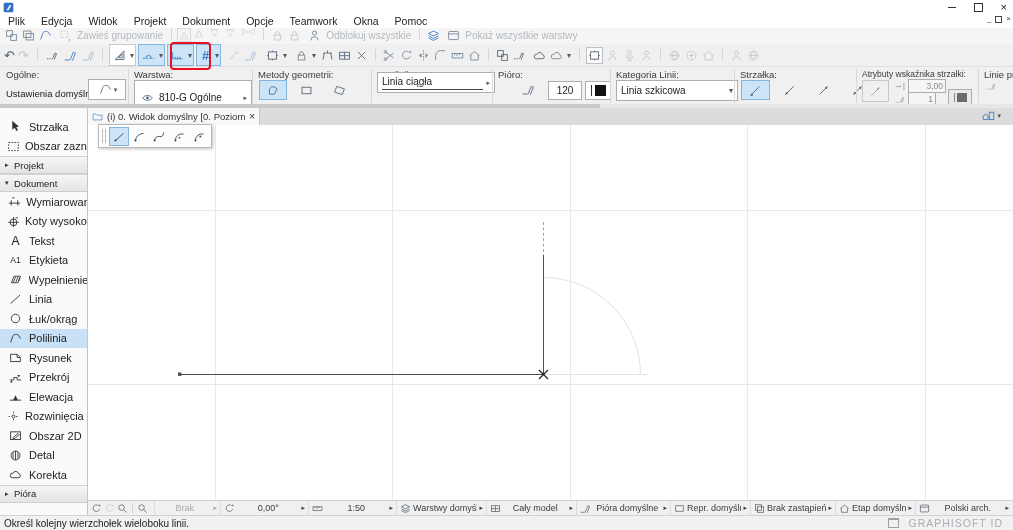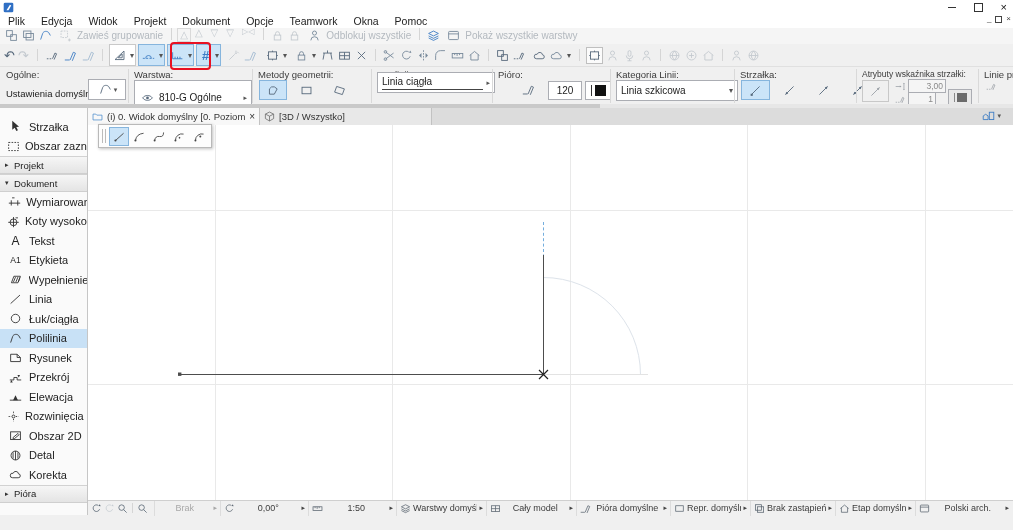--- a/index.html
+++ b/index.html
@@ -823,21 +823,21 @@
           </svg>
         </span>
       <span class="sb-label">Linia</span>
     </div>
     <div class="sb-item">
       <span class="sb-ico">
           <svg class="i">
             <use href="#sy-arc"></use>
           </svg>
         </span>
-      <span class="sb-label">Łuk/ciągła</span>
+      <span class="sb-label">Łuk/okrąg</span>
     </div>
     <div class="sb-item sel">
       <span class="sb-ico">
           <svg class="i">
             <use href="#sy-poly"></use>
           </svg>
         </span>
       <span class="sb-label">Polilinia</span>
     </div>
     <div class="sb-item">
@@ -904,28 +904,20 @@
 
   <div class="abs tabbar">
     <div class="tab active">
       <span style="color:#4a8ccc;display:flex">
           <svg class="i12">
             <use href="#sy-folder"></use>
           </svg>
         </span>
       <span class="tab-label">(i) 0. Widok domyślny [0. Poziom 0]</span>
       <span class="tab-close">×</span>
-    </div>
-    <div class="tab">
-      <span style="color:#666;display:flex">
-          <svg class="i12">
-            <use href="#sy-cube"></use>
-          </svg>
-        </span>
-      <span class="tab-label">[3D / Wszystko]</span>
     </div>
     <div class="tab-ov">
       <svg class="i">
           <use href="#sy-tabov"></use>
         </svg>
       <span style="font-size:7px;color:#555;margin-left:2px">▾</span>
     </div>
   </div>
 
   <div class="abs petpal">
@@ -1086,14 +1078,21 @@
       <span class="bb-ico">
           <svg class="i12">
             <use href="#sy-book"></use>
           </svg>
         </span>
       <span class="bb-label">Polski arch.</span>
       <span class="bb-arr">▸</span>
     </div>
   </div>
 
+  <div class="abs statusbar">
+    <span class="sb-msg">Określ kolejny wierzchołek wieloboku linii.</span>
+    <span class="brand">
+      <span class="brand-box"></span>
+      <span class="brand-text">GRAPHISOFT ID</span>
+    </span>
+  </div>
 
 </div>
 
 </body></html>

